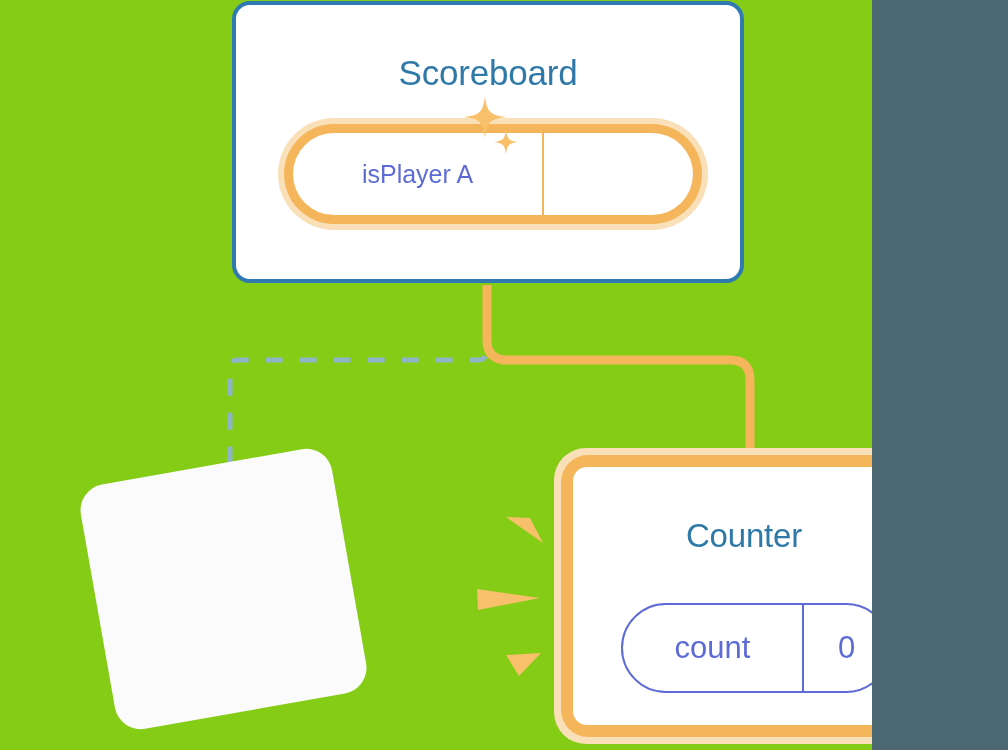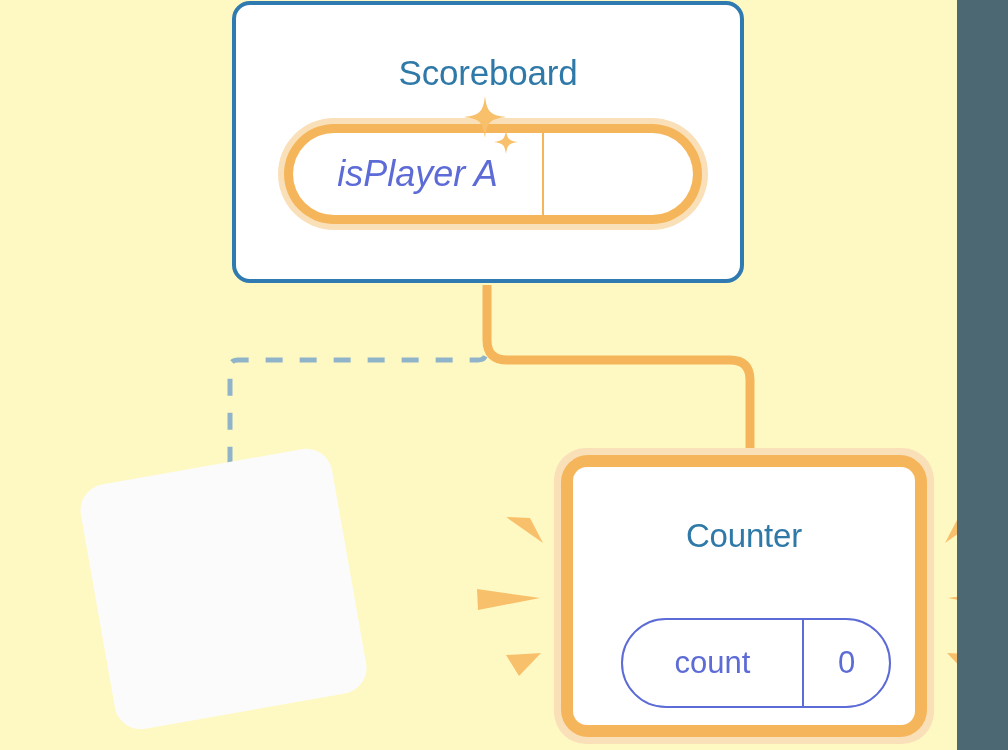--- a/index.html
+++ b/index.html
@@ -2,23 +2,23 @@
 <html><head>
 <meta charset="utf-8">
 <style>
   html, body {
     margin: 0;
     padding: 0;
     background: #4c6873;
   }
   #stage {
     position: relative;
-    width: 957px;
+    width: 872px;
     height: 750px;
-    background: #fef9c3;
+    background: #84cc16;
     overflow: hidden;
     font-family: "Liberation Sans", sans-serif;
   }
   #wires {
     position: absolute;
     left: 0; top: 0;
     width: 1008px; height: 750px;
     pointer-events: none;
   }
   #bursts {
@@ -79,22 +79,21 @@
     background: #ffffff;
     display: flex;
     align-items: stretch;
   }
   .pill-key {
     flex: 0 0 249px;
     display: flex;
     align-items: center;
     justify-content: center;
     color: #5c6bd6;
-    font-size: 36px;
-    font-style: italic;
+    font-size: 25px;
   }
   .pill-div-orange {
     width: 2px;
     background: #f5b55a;
     margin: 0;
   }
   .pill-val {
     flex: 1 1 auto;
     display: flex;
     align-items: center;
@@ -149,21 +148,20 @@
     left: 48px;
     top: 136px;
     width: 270px;
     height: 90px;
     box-sizing: border-box;
     border: 2px solid #5c6bd6;
     border-radius: 45px;
     display: flex;
     align-items: stretch;
     background: #ffffff;
-    margin-top: 15px;
   }
   .cpill-key {
     flex: 0 0 179px;
     display: flex;
     align-items: center;
     justify-content: center;
     color: #5c6bd6;
     font-size: 31px;
   }
   .cpill-div {

